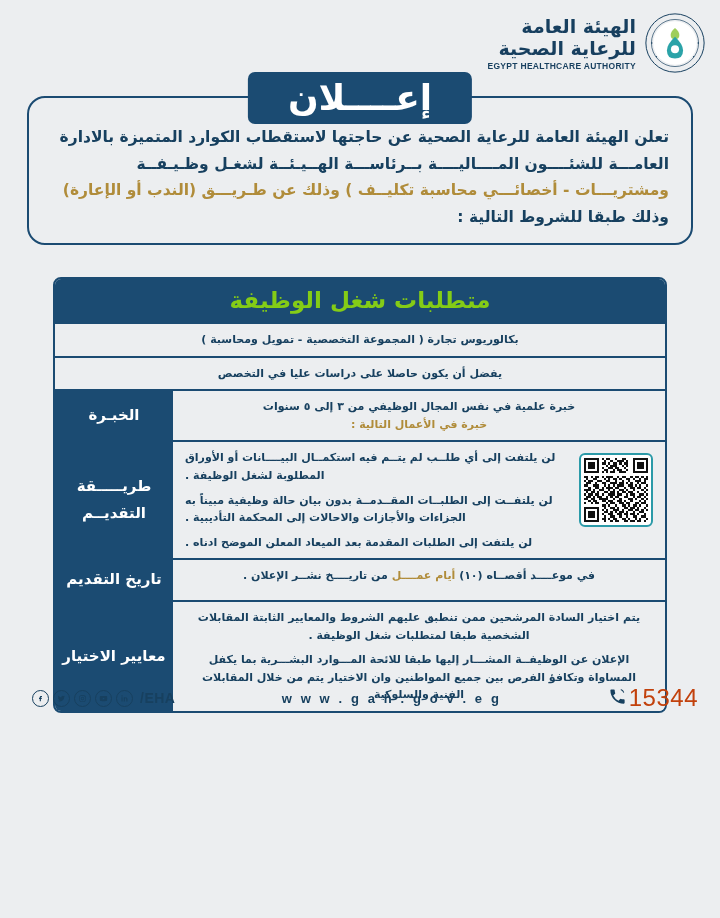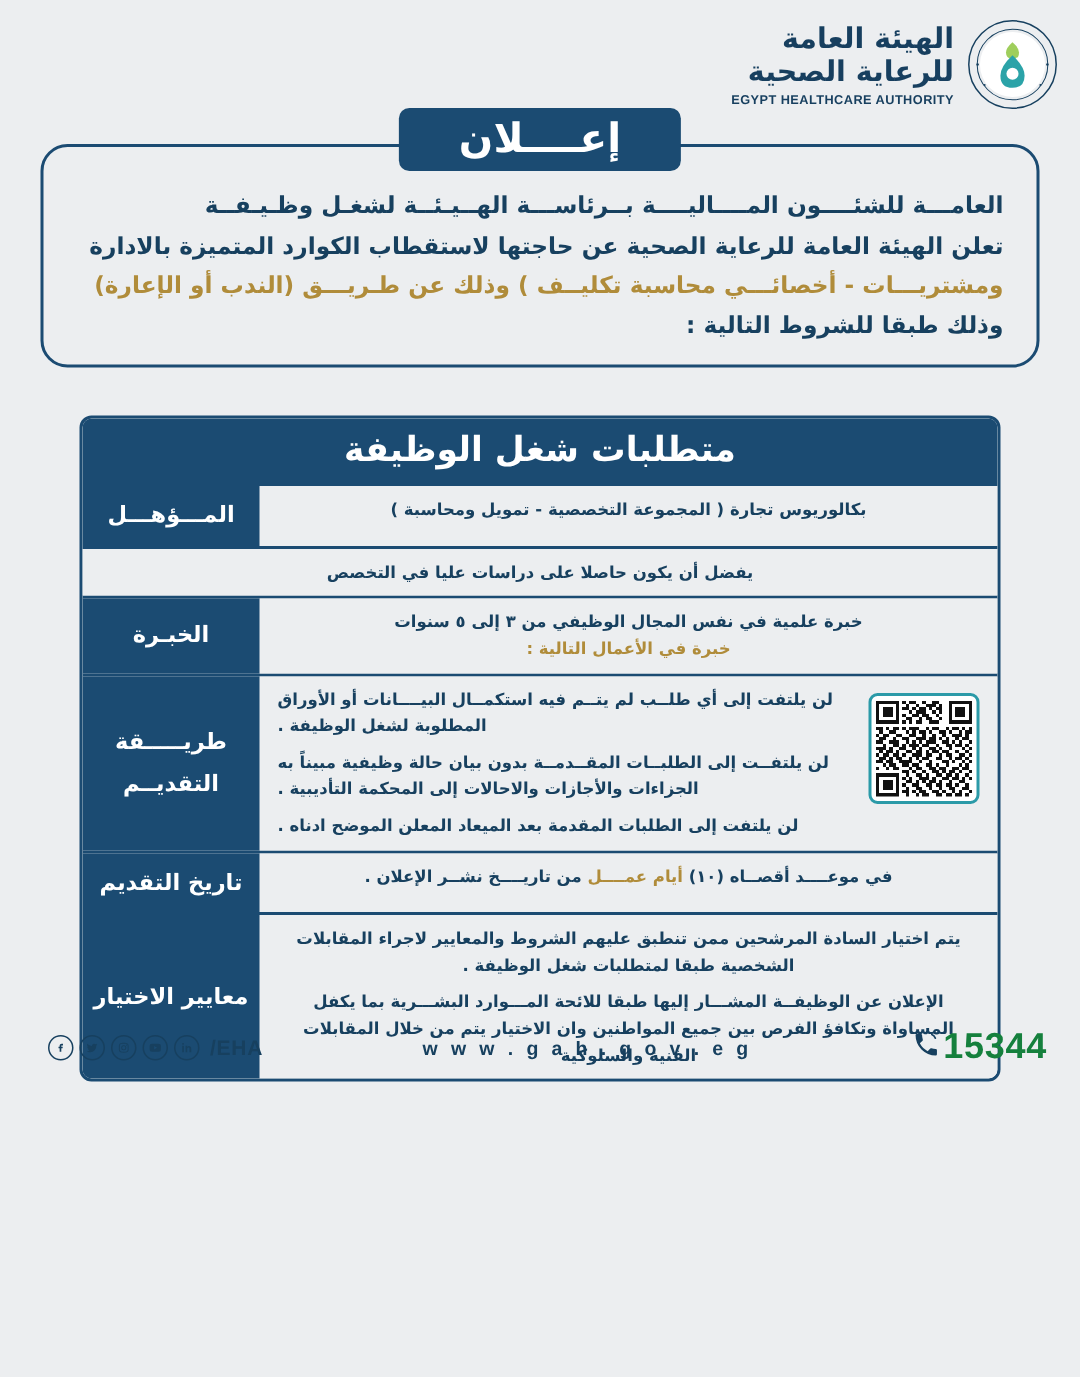--- a/index.html
+++ b/index.html
@@ -38,21 +38,21 @@
   .seal { width:62px; height:62px; flex:0 0 62px; }
 
   
   .title-badge {
     position:absolute; top:72px; left:50%;
     transform:translateX(-50%);
     background:#1b4b72;
     color:#ffffff;
     border-radius:7px;
     padding:6px 40px;
-    font-size:27px; font-weight:bold;
+    font-size:36px; font-weight:bold;
     letter-spacing:3px;
     z-index:5;
     line-height:1.1;
   }
 
   
   .intro-box {
     position:absolute; top:96px; left:27px; right:27px;
     border:2.5px solid #1b4b72;
     border-radius:18px;
@@ -67,21 +67,21 @@
   .gold { color:#b08c3a; }
 
   
   .table {
     position:absolute; top:277px; left:53px; right:53px;
     border:2px solid #1b4b72;
     border-radius:8px;
     overflow:hidden;
   }
   .tbl-head {
-    background:#1b4b72; color:#ffffff;
+    background:#1b4b72; color:#84cc16;
     text-align:center;
     font-size:23px; font-weight:bold;
     letter-spacing:1.5px;
     padding:8px 0 9px 0;
   }
   .row {
     display:flex; flex-direction:row;
     border-top:2px solid #1b4b72;
   }
   .row:first-of-type { border-top:none; }
@@ -158,21 +158,21 @@
     font-size:13px; font-weight:bold; color:#17405f;
     letter-spacing:2.6px;
     font-family:"Liberation Sans", sans-serif;
   }
   .hotline {
     display:flex; align-items:center; gap:2px;
     margin-right:22px;
   }
   .hotline svg { width:19px; height:19px; fill:#17405f; }
   .hotline-num {
-    font-size:24px; font-weight:bold; color:#15803d;
+    font-size:24px; font-weight:normal; color:#c2410c;
     letter-spacing:0.5px;
     font-family:"Liberation Sans", sans-serif;
     text-align:right;
   }
 </style>
 </head>
 <body>
 
 <div class="page">
 
@@ -196,34 +196,33 @@
         <path d="M50 26 q7 6 7 11 q0 7-7 7 q-7 0-7-7 q0-5 7-11z" fill="#8ec63f" opacity="0.85"></path>
         <path d="M50 40 q13 12 13 22 q0 13-13 13 q-13 0-13-13 q0-10 13-22z" fill="#2ba3a8"></path>
         <circle cx="50" cy="60" r="6.5" fill="#ffffff"></circle>
       </svg>
     </div>
   </div>
 
   <div class="title-badge">إعــــلان</div>
 
   <div class="intro-box">
+    <div class="intro-line">تعلن الهيئة العامة للرعاية الصحية عن حاجتها لاستقطاب الكوارد المتميزة بالادارة</div>
     <div class="intro-line">العامـــة للشئــــون المــــاليــــة بــرئاســـة الهــيـئــة لشغـل وظـيـفــة</div>
-    <div class="intro-line">تعلن الهيئة العامة للرعاية الصحية عن حاجتها لاستقطاب الكوارد المتميزة بالادارة</div>
     <div class="intro-line gold">ومشتريـــات - أخصائـــي محاسبة تكليــف ) وذلك عن طـريـــق (الندب أو الإعارة)</div>
     <div class="intro-line">وذلك طبقا للشروط التالية :</div>
   </div>
 
   <div class="table">
     <div class="tbl-head">متطلبات شغل الوظيفة</div>
 
     <div class="row">
       <div class="cell-body">
         <p>بكالوريوس تجارة ( المجموعة التخصصية - تمويل ومحاسبة )</p>
       </div>
-      <div class="cell-label">المـــؤهـــل</div>
     </div>
 
     <div class="row">
       <div class="cell-body">
         <p>يفضل أن يكون حاصلا على دراسات عليا في التخصص</p>
       </div>
     </div>
 
     <div class="row">
       <div class="cell-body exp-body">
@@ -282,21 +281,21 @@
       <div class="cell-body">
         <p>
           <span>في موعــــد أقصــاه (١٠) </span><span class="gold">أيام عمــــل</span><span> من تاريــــخ نشــر الإعلان .</span>
         </p>
       </div>
       <div class="cell-label">تاريخ التقديم</div>
     </div>
 
     <div class="row">
       <div class="cell-body">
-        <p>يتم اختيار السادة المرشحين ممن تنطبق عليهم الشروط والمعايير لاجراء المقابلات الشخصية طبقا لمتطلبات شغل الوظيفة .</p>
+        <p>يتم اختيار السادة المرشحين ممن تنطبق عليهم الشروط والمعايير الثابتة المقابلات الشخصية طبقا لمتطلبات شغل الوظيفة .</p>
         <p style="margin-top:7px">الإعلان عن الوظيفــة المشـــار إليها طبقا للائحة المـــوارد البشـــرية بما يكفل المساواة وتكافؤ الفرص بين جميع المواطنين وان الاختيار يتم من خلال المقابلات الفنية والسلوكية</p>
       </div>
       <div class="cell-label">معايير الاختيار</div>
     </div>
   </div>
 
   <div class="footer">
     <div class="social">
       <span class="si">
         <svg viewBox="0 0 24 24">

